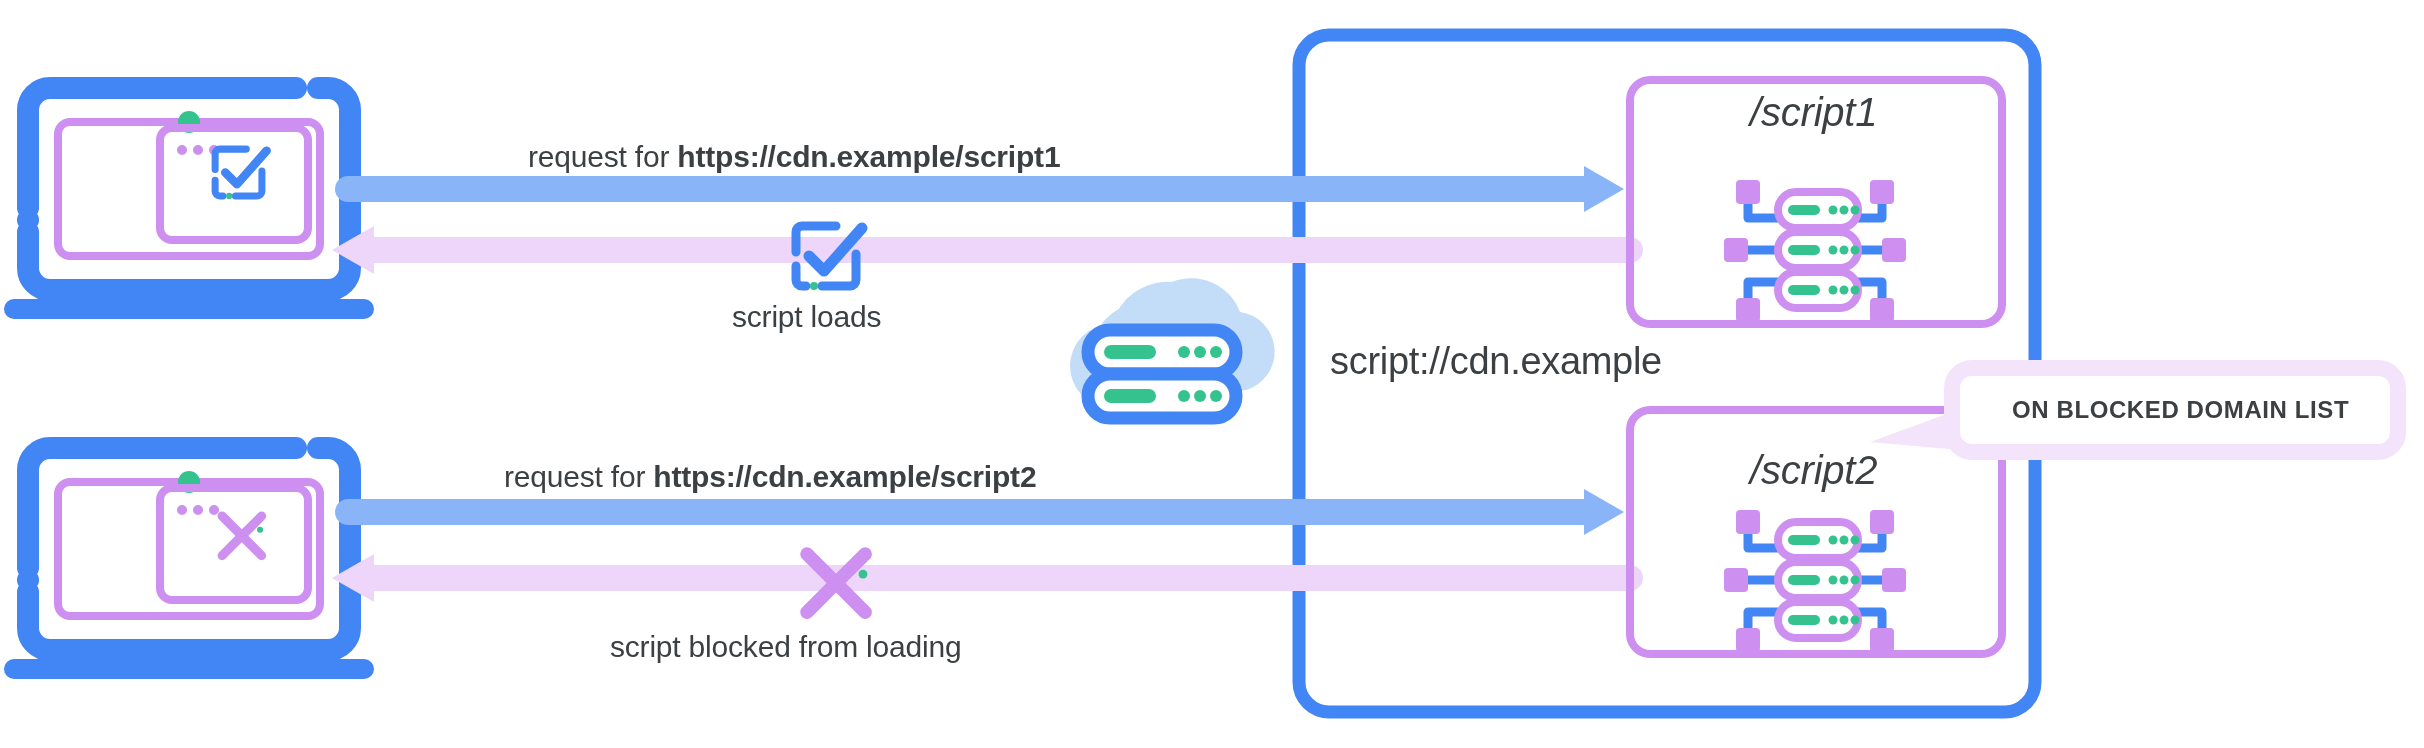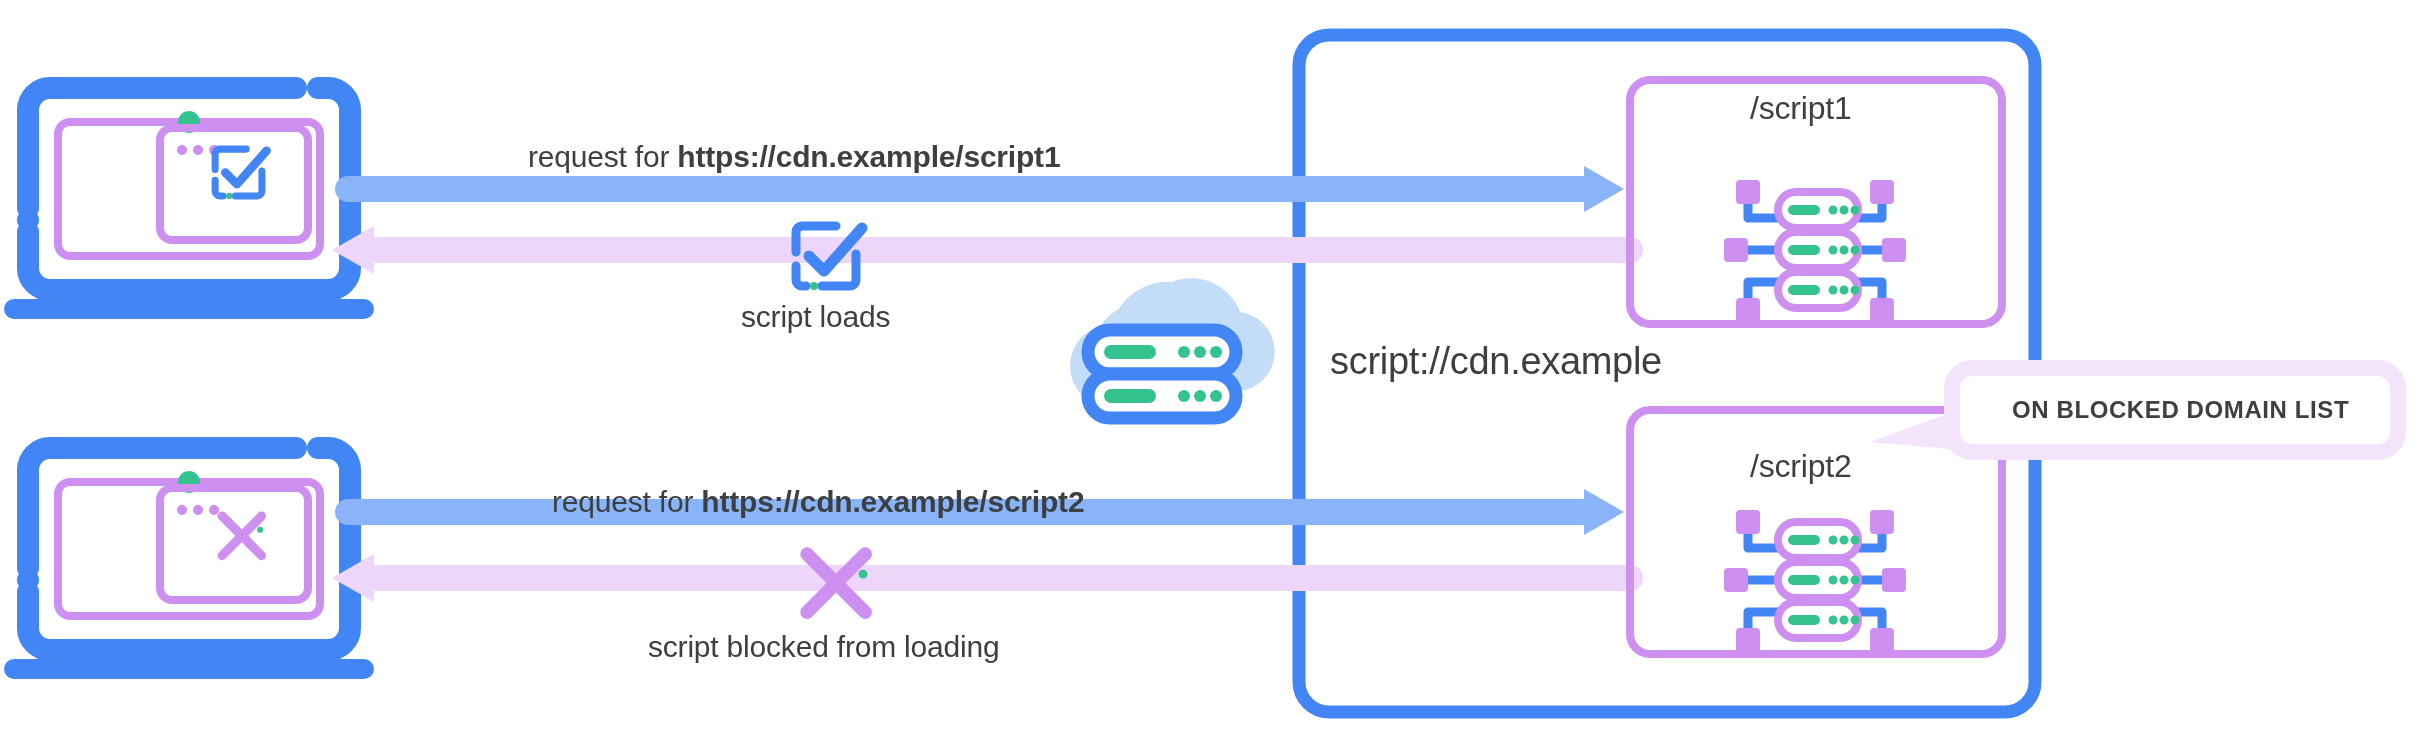--- a/index.html
+++ b/index.html
@@ -39,22 +39,23 @@
   }
   .status-label {
     font-size: 30px;
     letter-spacing: -0.2px;
   }
   .cdn-label {
     font-size: 38px;
     letter-spacing: -0.3px;
   }
   .script-label {
-    font-size: 32px;
+    font-size: 40px;
     letter-spacing: -0.2px;
+    font-style: italic;
   }
   .callout-label {
     font-size: 24px;
     font-weight: 700;
     letter-spacing: 0.6px;
     color: #3c4043;
   }
 </style>
 </head>
 <body>
@@ -230,27 +231,27 @@
 
       <path d="M 1960 450 L 1870 442 L 1963 408 Z" fill="#f4e4fb"></path>
       <rect x="1952" y="368" width="446" height="84" rx="20" ry="20" fill="#ffffff" stroke="#f4e4fb" stroke-width="16"></rect>
     </g>
   </svg>
 
   <div class="lbl req-label" style="left:528px; top:140px;">
     <span>request for </span><b>https://cdn.example/script1</b>
   </div>
 
-  <div class="lbl status-label" style="left:732px; top:300px;margin-left:9px;">script loads</div>
-
-  <div class="lbl req-label" style="left:552px; top:460px;margin-top:25px;">
+  <div class="lbl status-label" style="left:732px; top:300px;">script loads</div>
+
+  <div class="lbl req-label" style="left:504px; top:460px;">
     <span>request for </span><b>https://cdn.example/script2</b>
   </div>
 
-  <div class="lbl status-label" style="left:648px; top:630px;">script blocked from loading</div>
+  <div class="lbl status-label" style="left:610px; top:630px;">script blocked from loading</div>
 
   <div class="lbl cdn-label" style="left:1330px; top:340px;">script://cdn.example</div>
 
   <div class="lbl script-label" style="left:1750px; top:90px;">/script1</div>
 
   <div class="lbl script-label" style="left:1750px; top:448px;">/script2</div>
 
   <div class="lbl callout-label" style="left:2000px; top:396px;margin-left:12px;">ON BLOCKED DOMAIN LIST</div>
 
 </div>

